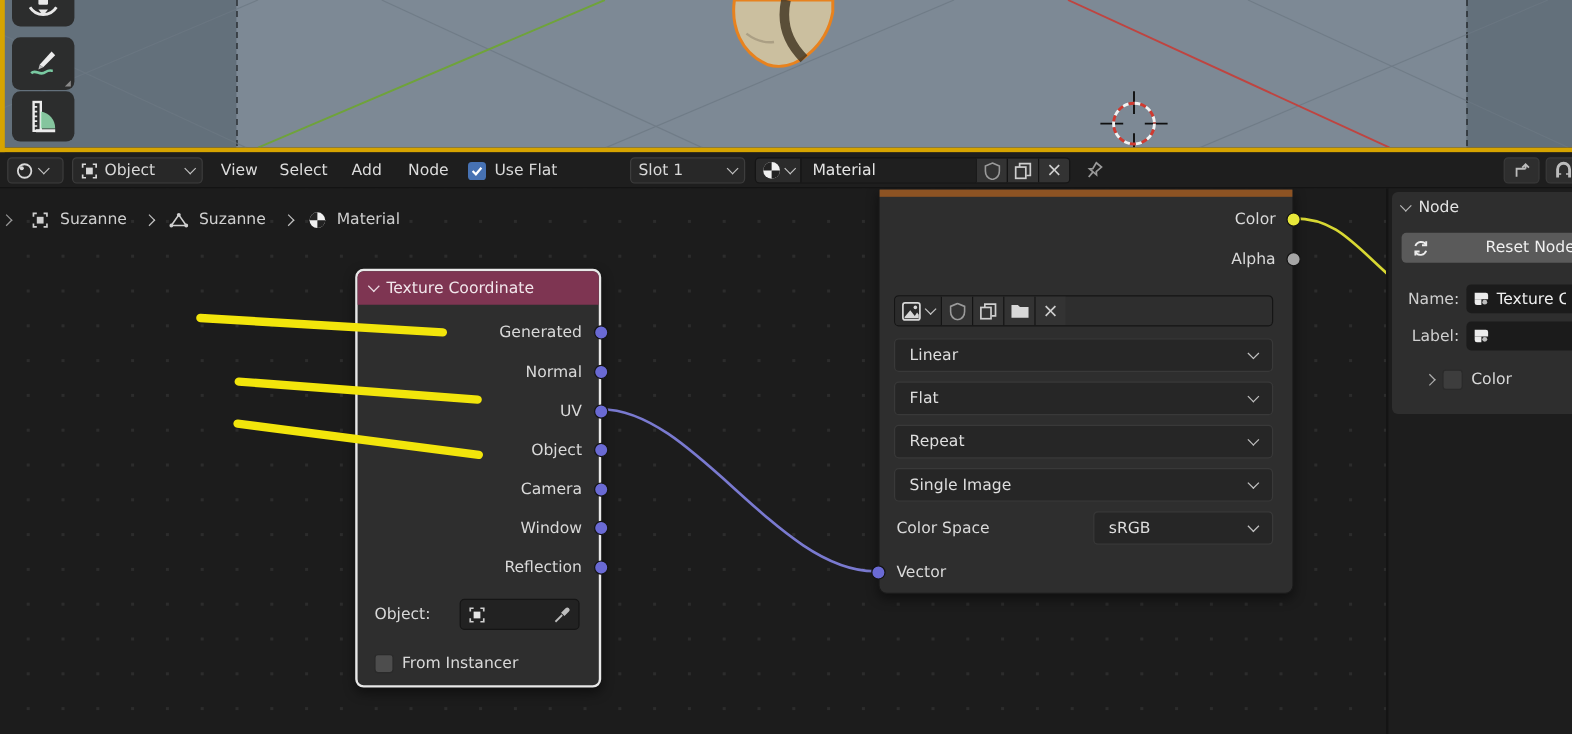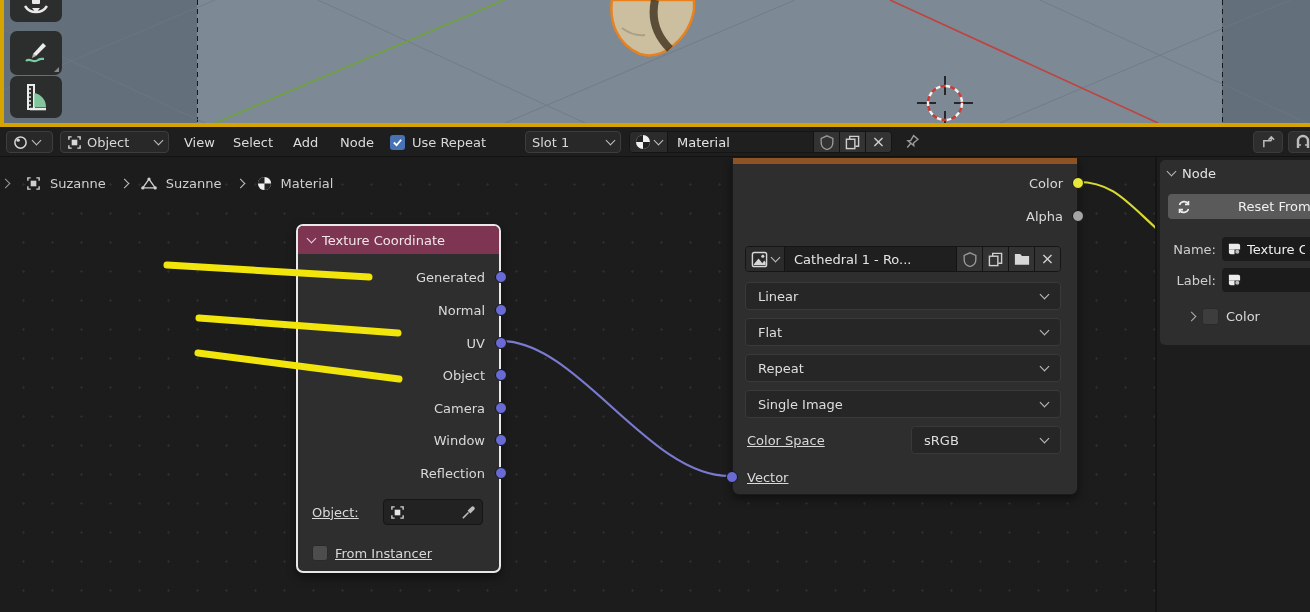--- a/index.html
+++ b/index.html
@@ -51,21 +51,21 @@
         box-shadow:0 4px 10px rgba(0,0,0,.45);}
   .node.selected{border:2px solid #e8e8e8;}
   .node.plain{border:1px solid #1a1a1a;}
   .node-head{height:28px;border-radius:5px 5px 0 0;display:flex;align-items:center;
              padding:0 10px;gap:7px;color:#f1e6eb;}
   .sock{position:absolute;width:12px;height:12px;border-radius:50%;border:1px solid #141414;}
   .sock.vec{background:var(--socket_violet,#6a6ad4);}
   .sock.col{background:var(--socket_yellow,#e8e83a);}
   .sock.gray{background:#a5a5a5;}
   .outrow{position:absolute;right:14px;height:20px;display:flex;align-items:center;color:#d9d9d9;}
-  .inrow{position:absolute;left:14px;height:22px;display:flex;align-items:center;color:#d9d9d9;text-decoration:underline;}
+  .inrow{position:absolute;left:14px;height:22px;display:flex;align-items:center;color:#d9d9d9;}
   .dd{position:absolute;left:12px;right:16px;height:28px;background:#262626;border:1px solid #393939;
       border-radius:4px;display:flex;align-items:center;padding:0 12px;color:#dedede;}
   .dd .chev{margin-left:auto;}
   .field{background:#222;border:1px solid #151515;border-radius:4px;display:flex;align-items:center;}
 
   
   .sidebar{left:1155px;top:157px;width:155px;height:455px;background:#1d1d1d;border-left:2px solid #141414;}
   .panel{position:absolute;left:3px;right:0;background:#2e2e2e;border-radius:5px 0 0 5px;}
   .panel-head{height:26px;display:flex;align-items:center;gap:7px;padding:0 8px;color:#e3e3e3;}
   .side-label{width:52px;text-align:right;color:#cfcfcf;flex:0 0 auto;}
@@ -173,21 +173,21 @@
     <div class="w menu-item" style="left:336px">
         <span>Node</span>
       </div>
 
     <div class="w" style="left:390px">
       <span class="checkbox">
         <svg width="11" height="11" viewBox="0 0 12 12">
             <path d="M2 6 L5 9 L10 3" fill="none" stroke="#fff" stroke-width="2"></path>
           </svg>
       </span>
-      <span>Use Repeat</span>
+      <span>Use Flat</span>
     </div>
 
     <div class="w btnish" style="left:525px;width:96px;">
       <span style="flex:1">Slot 1</span>
       <span class="chev"></span>
     </div>
 
     <div class="w dblock" style="left:629px;width:263px;">
       <div class="seg-icon">
         <svg width="16" height="16" viewBox="0 0 16 16">
@@ -337,23 +337,20 @@
 
       <div class="dblock" style="position:absolute;left:12px;right:16px;top:88px;height:26px;">
         <div class="seg-icon">
           <svg width="17" height="17" viewBox="0 0 18 18">
             <rect x="1.5" y="1.5" width="15" height="15" rx="2" fill="none" stroke="#d8d8d8" stroke-width="1.5"></rect>
             <path d="M3 14 L8 8 L12 13 L14 10 L15.5 12 V15 H3 Z" fill="#d8d8d8"></path>
             <circle cx="12.5" cy="5.5" r="1.6" fill="#d8d8d8"></circle>
           </svg>
           <span class="chev"></span>
         </div>
-        <div class="seg-name clip" style="flex:1">
-          <span>Cathedral 1 - Ro...</span>
-        </div>
         <div class="seg-btn">
           <svg width="14" height="15" viewBox="0 0 16 18">
             <path d="M8 1 L15 4 V9 C15 13.5 12 16.5 8 17.5 C4 16.5 1 13.5 1 9 V4 Z" fill="none" stroke="#9a9a9a" stroke-width="1.6"></path>
           </svg>
         </div>
         <div class="seg-btn">
           <svg width="15" height="15" viewBox="0 0 16 16">
             <rect x="1.5" y="4.5" width="9" height="10" fill="none" stroke="#cfcfcf" stroke-width="1.5"></rect>
             <path d="M5 4.5 V1.5 H14.5 V12 H11" fill="none" stroke="#cfcfcf" stroke-width="1.5"></path>
           </svg>
@@ -415,21 +412,21 @@
         <span>Node</span>
       </div>
 
       <div style="margin:8px 0 0 8px;height:25px;background:#5a5a5a;border-radius:4px 0 0 4px;display:flex;align-items:center;overflow:hidden;">
         <svg width="16" height="16" viewBox="0 0 16 16" style="margin:0 0 0 8px;flex:0 0 auto">
           <path d="M3.5 6 A5 5 0 0 1 12.5 5" fill="none" stroke="#ececec" stroke-width="1.6"></path>
           <path d="M12.5 2 V5.4 H9" fill="none" stroke="#ececec" stroke-width="1.6"></path>
           <path d="M12.5 10 A5 5 0 0 1 3.5 11" fill="none" stroke="#ececec" stroke-width="1.6"></path>
           <path d="M3.5 14 V10.6 H7" fill="none" stroke="#ececec" stroke-width="1.6"></path>
         </svg>
-        <span class="clip" style="margin-left:46px;color:#f0f0f0">Reset From</span>
+        <span class="clip" style="margin-left:46px;color:#f0f0f0">Reset Node</span>
       </div>
 
       <div style="display:flex;align-items:center;margin:18px 0 0 4px;gap:6px;">
         <span class="side-label">Name:</span>
         <div class="side-field">
           <svg width="15" height="14" viewBox="0 0 16 15" style="flex:0 0 auto">
             <path d="M2 2 H12 A2 2 0 0 1 14 4 V8 H2 Z" fill="#ececec"></path>
             <path d="M2 8 H8 V13 H4 A2 2 0 0 1 2 11 Z" fill="#ececec"></path>
             <circle cx="11" cy="10.5" r="2.2" fill="#bdbdbd"></circle>
           </svg>

